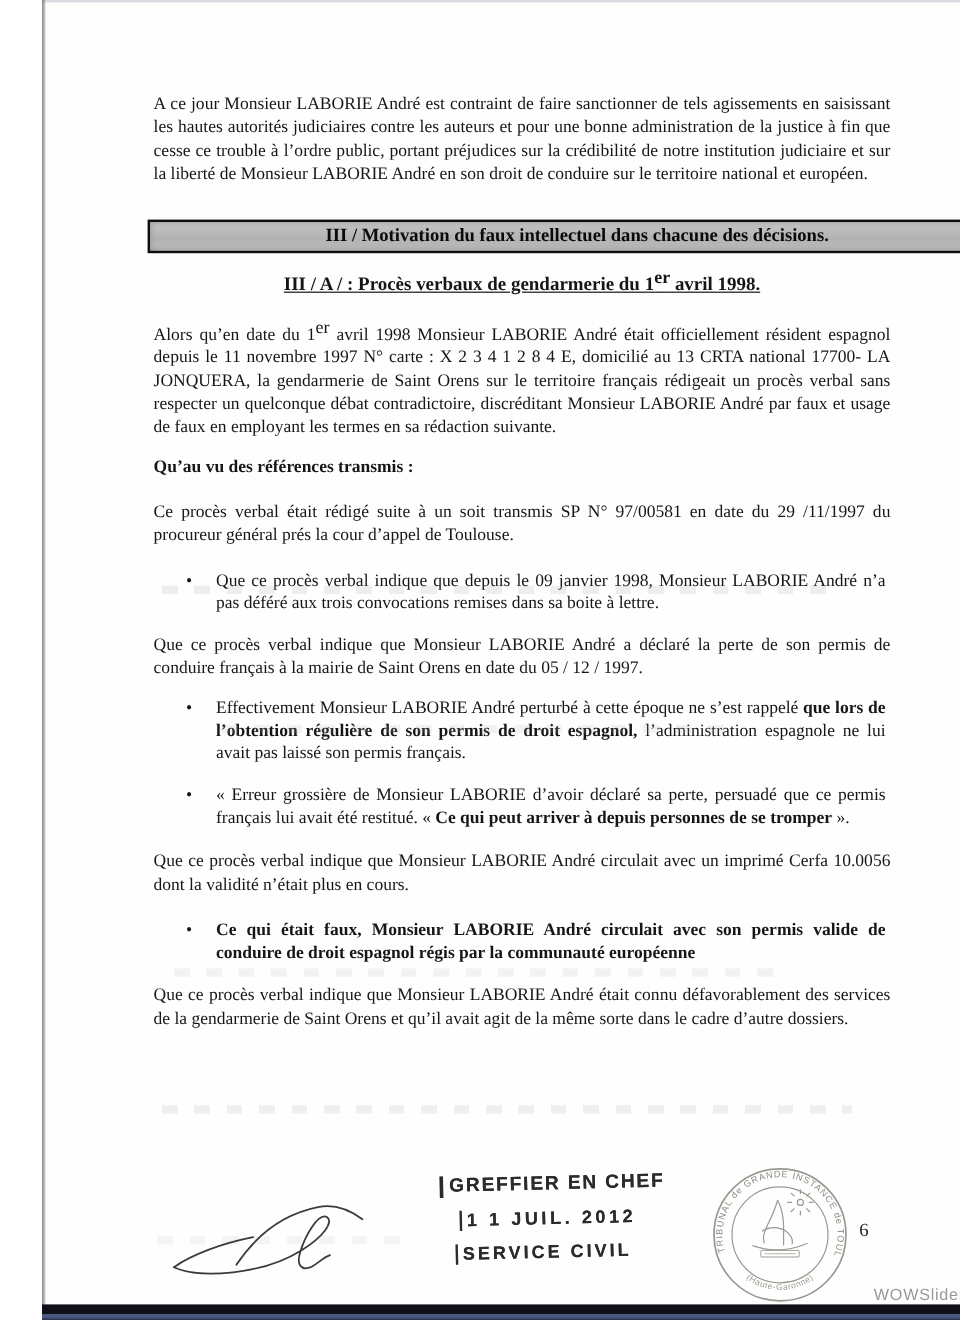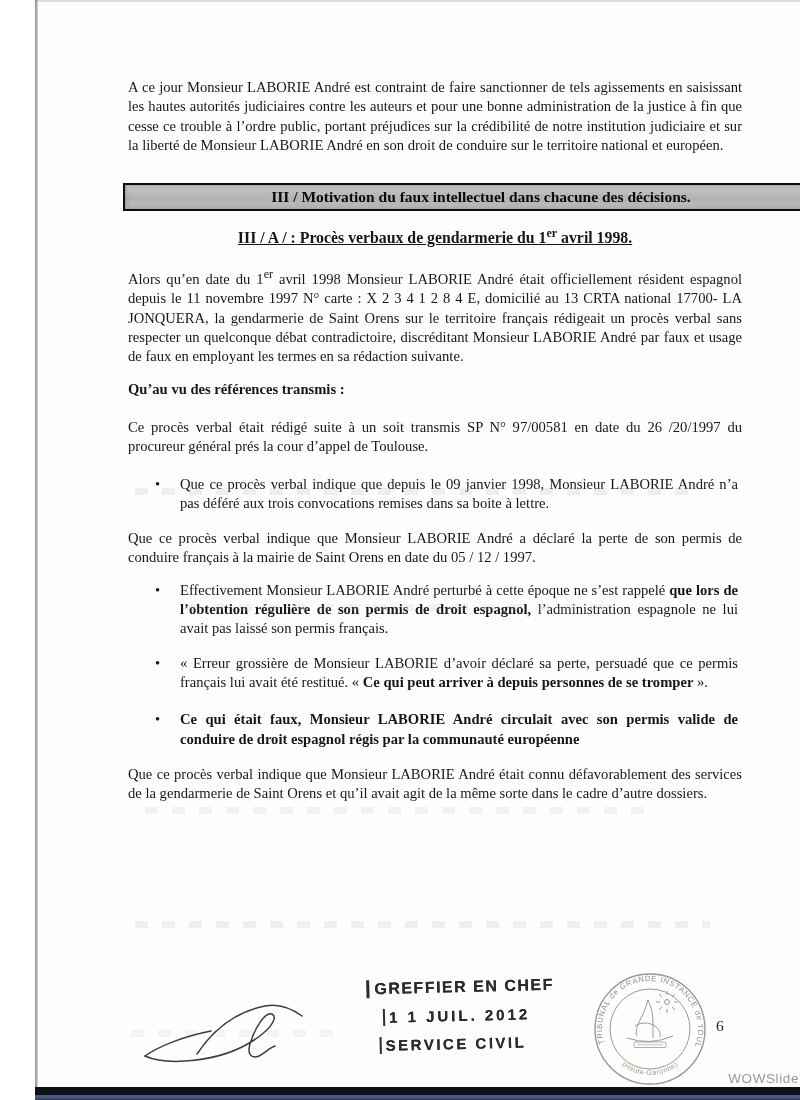--- a/index.html
+++ b/index.html
@@ -12,21 +12,21 @@
   .p-box {
     box-sizing:border-box; margin:28px 0 0 -5px; width:716px;
     border:2px solid #0d0d0d;
     background:linear-gradient(180deg,#c9c9c9 0%,#b2b2b2 55%,#bdbdbd 100%);
     box-shadow:inset 0 0 5px #8f8f8f;
     text-align:center; font-weight:bold; font-size:15.5px; line-height:22px;
     color:#0a0a0a; padding:1px 4px;
   }
   .subsection { margin-top:17px; text-align:center; font-weight:bold; font-size:15.8px; line-height:20px; }
   .subsection .u { text-decoration:underline; }
-  sup { font-size:12px; line-height:0; }
+  sup { font-size:15px; line-height:0; }
   .bold { font-weight:bold; }
   .h-ref { margin-top:13px; font-weight:bold; font-size:14.6px; line-height:19.3px; }
   .bullet { display:flex; padding-left:27px; }
   .bullet .marker { flex:none; width:25px; font-size:14.6px; line-height:19.3px; }
   .bullet .btext { flex:1; margin:0; padding-right:4px; font-size:14.6px; line-height:19.3px; text-align:justify; }
   .m-alors { margin-top:22px; } .m-trans { margin-top:19px; } .m-b1 { margin-top:18px; }
   .m-res { margin-top:14px; } .m-perte { margin-top:16px; } .m-b2 { margin-top:13px; }
   .m-b3 { margin-top:15px; } .m-cerfa { margin-top:17px; } .m-b4 { margin-top:18px; }
   .m-connu { margin-top:16px; }
 
@@ -77,40 +77,41 @@
     </div>
 
     <div class="subsection">
       <span class="u"><span>III / A / : Procès verbaux de gendarmerie du 1</span><sup>er</sup><span> avril 1998.</span></span>
     </div>
 
     <p class="para m-alors"><span>Alors qu’en date du 1</span><sup>er</sup><span> avril 1998 Monsieur LABORIE André était officiellement résident espagnol depuis le  11 novembre 1997 N° carte :  X 2 3 4 1 2 8 4 E, domicilié au 13 CRTA national 17700- LA JONQUERA, la gendarmerie de Saint Orens sur le territoire français rédigeait un procès verbal sans respecter un quelconque débat contradictoire, discréditant Monsieur LABORIE André par faux et usage de faux en employant les termes en sa rédaction suivante.</span></p>
 
     <p class="h-ref">Qu’au vu des références transmis :</p>
 
-    <p class="para m-trans">Ce procès verbal était rédigé suite à un soit transmis SP N° 97/00581 en date du 26 /20/1997 du procureur général prés la cour d’appel de Toulouse.</p>
+    <p class="para m-trans">Ce procès verbal était rédigé suite à un soit transmis SP N° 97/00581 en date du 29 /11/1997 du procureur général prés la cour d’appel de Toulouse.</p>
 
     <div class="bullet m-b1">
       <span class="marker">•</span>
       <p class="btext">Que ce procès verbal indique que depuis le 09 janvier 1998, Monsieur LABORIE André n’a pas déféré aux trois convocations remises dans sa boite à lettre.</p>
     </div>
 
 
     <p class="para m-perte">Que ce procès verbal indique que Monsieur LABORIE André a déclaré la perte de son permis de conduire français à la mairie de Saint Orens en date du 05 / 12 / 1997.</p>
 
     <div class="bullet m-b2">
       <span class="marker">•</span>
       <p class="btext"><span>Effectivement Monsieur LABORIE André perturbé à cette époque ne s’est rappelé </span><span class="bold">que lors de l’obtention régulière de son permis de droit espagnol,</span><span> l’administration espagnole ne lui avait pas laissé son permis français.</span></p>
     </div>
 
     <div class="bullet m-b3">
       <span class="marker">•</span>
       <p class="btext"><span>« Erreur grossière de Monsieur LABORIE d’avoir déclaré sa perte, persuadé que ce permis français lui avait été restitué. «  </span><span class="bold">Ce qui peut arriver à depuis personnes de se tromper</span><span> ».</span></p>
     </div>
 
+    <p class="para m-cerfa">Que ce procès verbal indique que Monsieur LABORIE André circulait avec un imprimé Cerfa 10.0056 dont la validité n’était plus en cours.</p>
 
     <div class="bullet m-b4">
       <span class="marker">•</span>
       <p class="btext bold">Ce qui était faux, Monsieur LABORIE André circulait avec son permis valide de conduire de droit espagnol régis par  la communauté européenne</p>
     </div>
 
     <p class="para m-connu">Que ce procès verbal indique que Monsieur LABORIE André était connu défavorablement des services de la gendarmerie de Saint Orens et qu’il avait agit de la même sorte dans le cadre d’autre dossiers.</p>
   </div>
 
   <div class="noise n1"></div>

